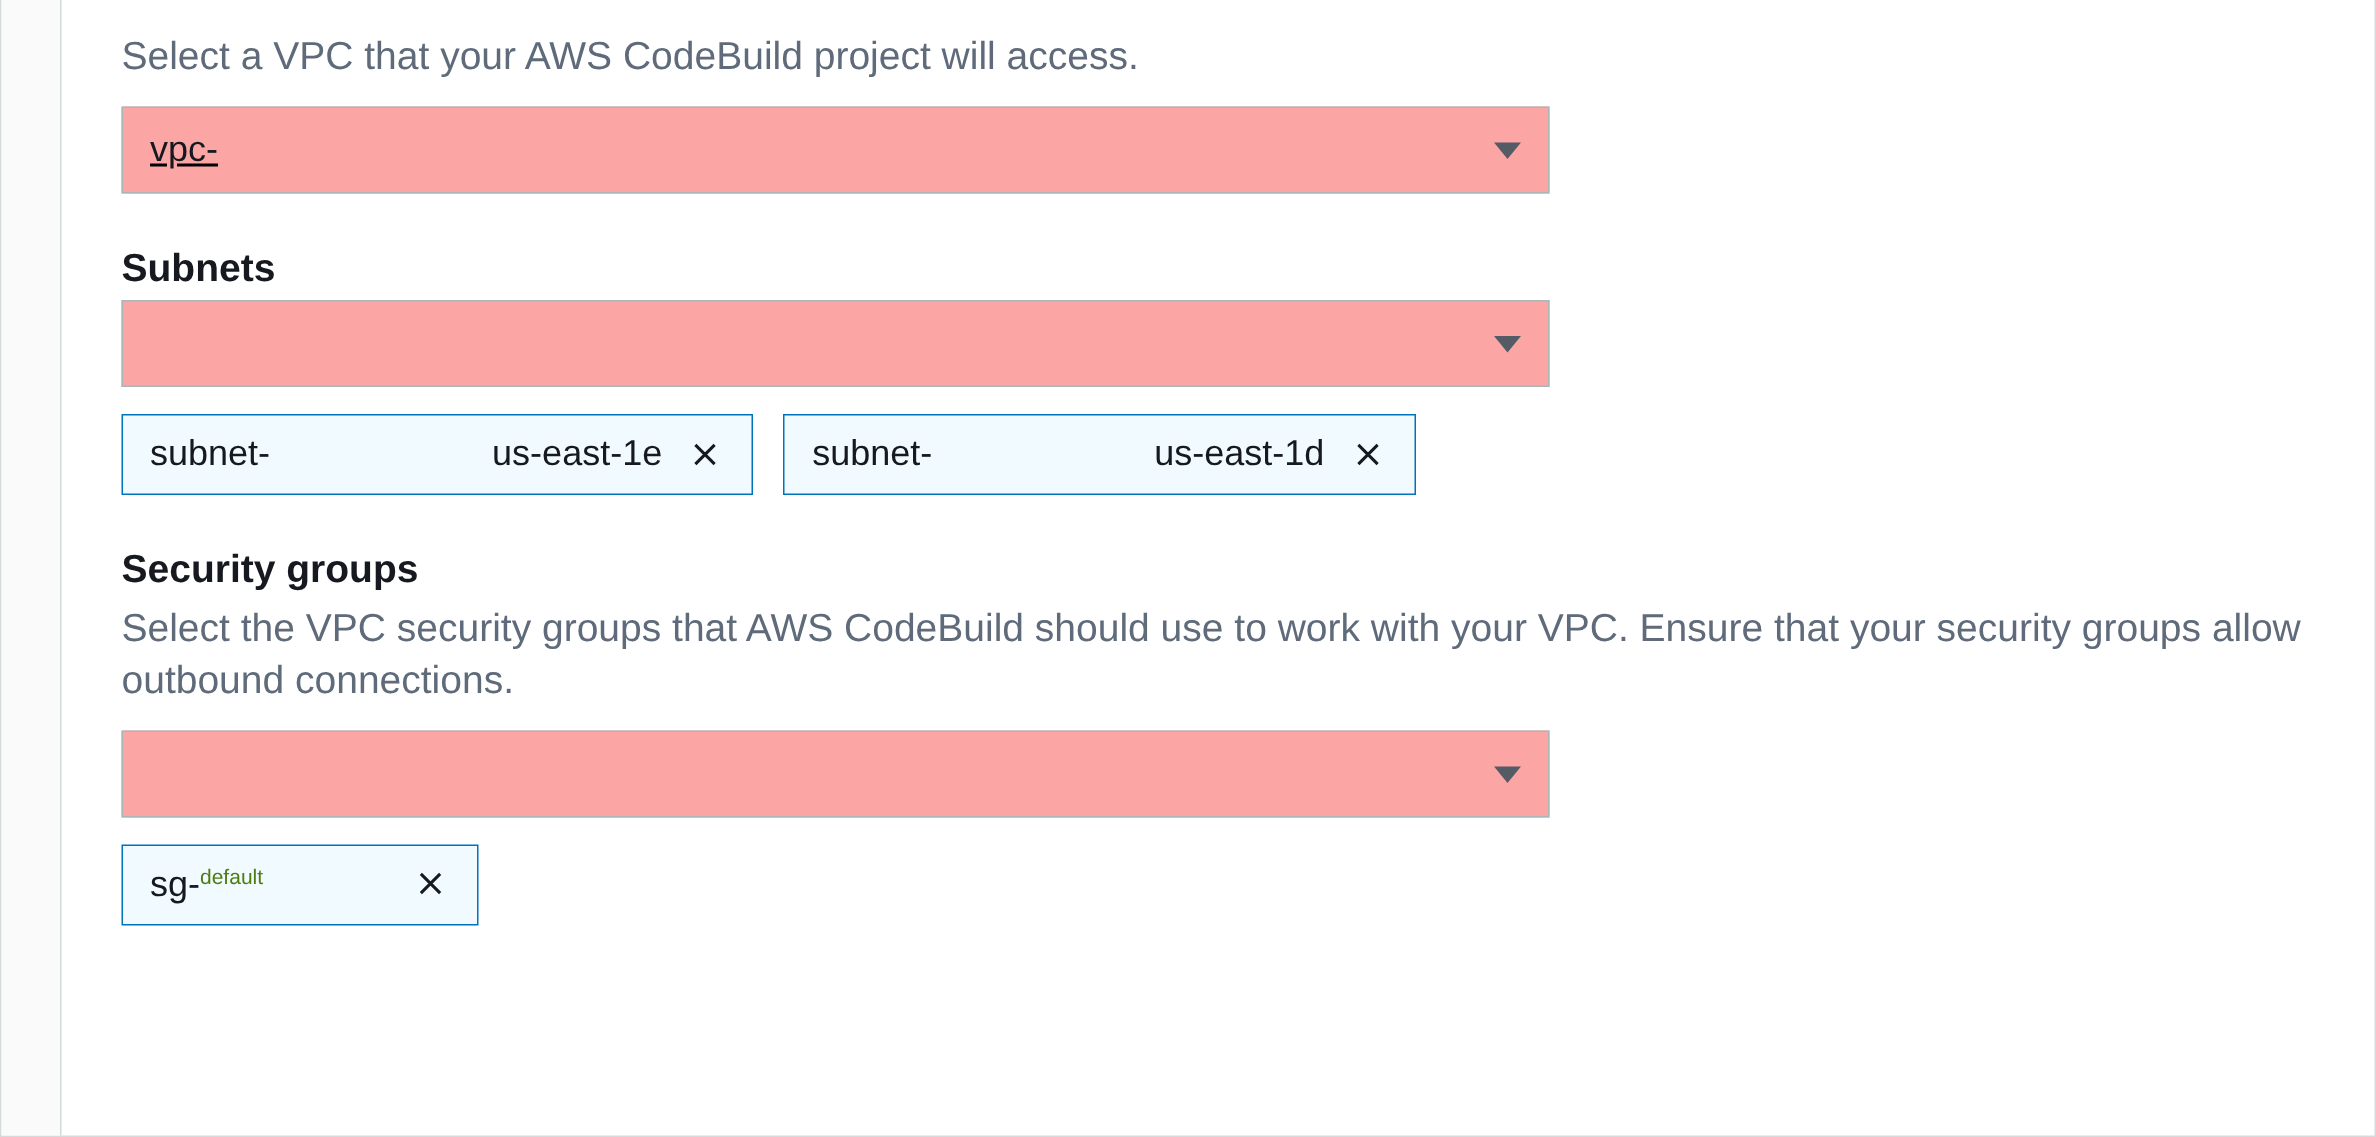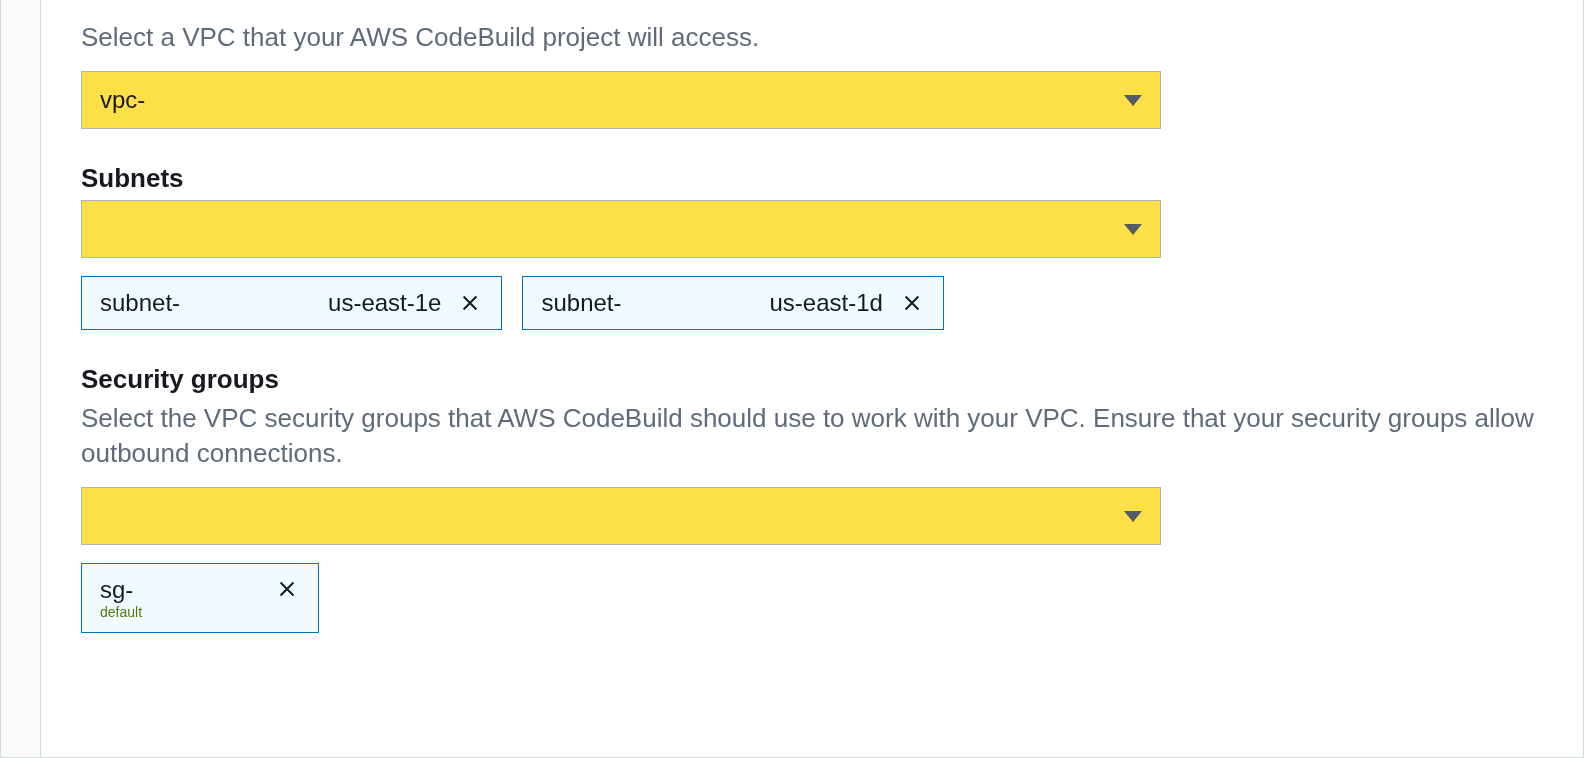--- a/index.html
+++ b/index.html
@@ -39,29 +39,30 @@
       margin-bottom: 6px;
     }
     .section-desc {
       font-size: 26px;
       color: #5f6b7a;
       line-height: 1.35;
       margin-bottom: 16px;
       max-width: 1470px;
     }
     .dropdown {
-      width: 1080px;
+      width: 952px;
       height: 58px;
       border: 1px solid #aab7b8;
-      background: #fde047;
+      background: #fca5a5;
       display: flex;
       align-items: center;
       justify-content: space-between;
       padding: 0 18px;
       cursor: pointer;
+      text-decoration: underline;
     }
     .dropdown-value {
       font-size: 24px;
       color: #16191f;
     }
     .dropdown-caret {
       width: 0;
       height: 0;
       border-left: 9px solid transparent;
       border-right: 9px solid transparent;
@@ -82,21 +83,21 @@
       padding: 12px 16px 12px 18px;
       font-size: 24px;
       color: #16191f;
     }
     .chip-stacked {
       flex-direction: row;
       align-items: flex-start;
     }
     .chip-stacked .chip-texts {
       display: flex;
-      flex-direction: column;
+      flex-direction: row;
     }
     .chip-id {
       color: #16191f;
     }
     .chip-sub {
       color: #4d7c0f;
       font-size: 14px;
     }
     .chip-gap {
       display: inline-block;

